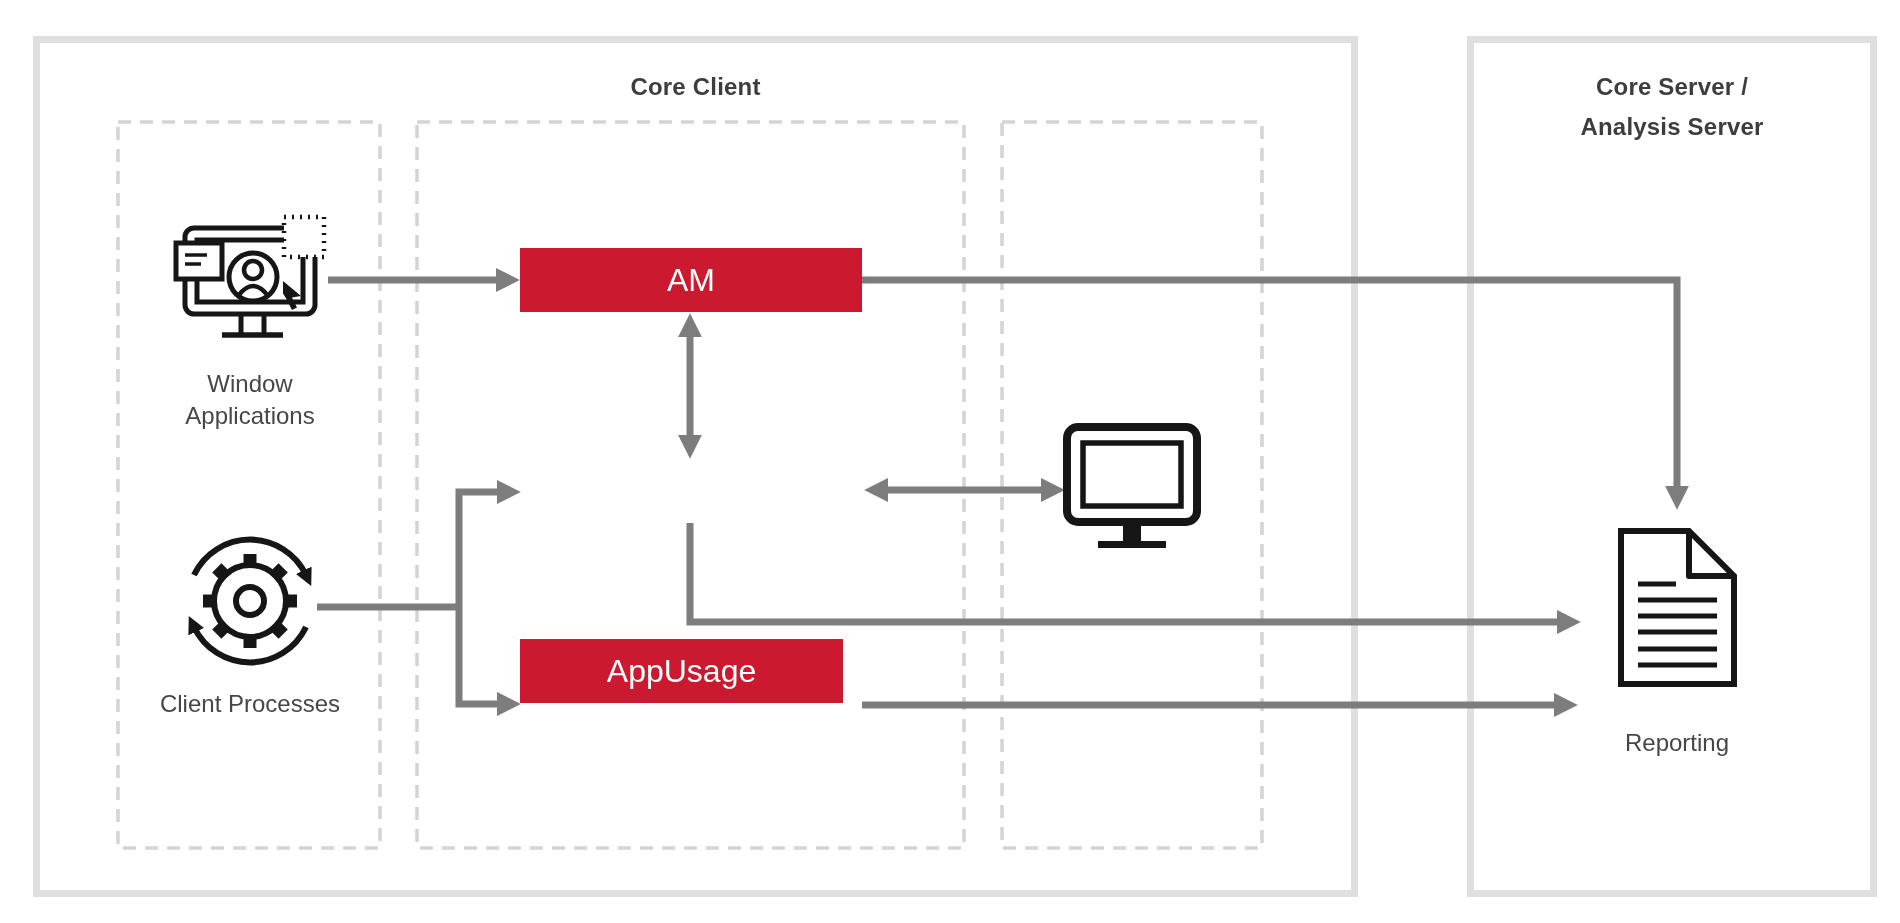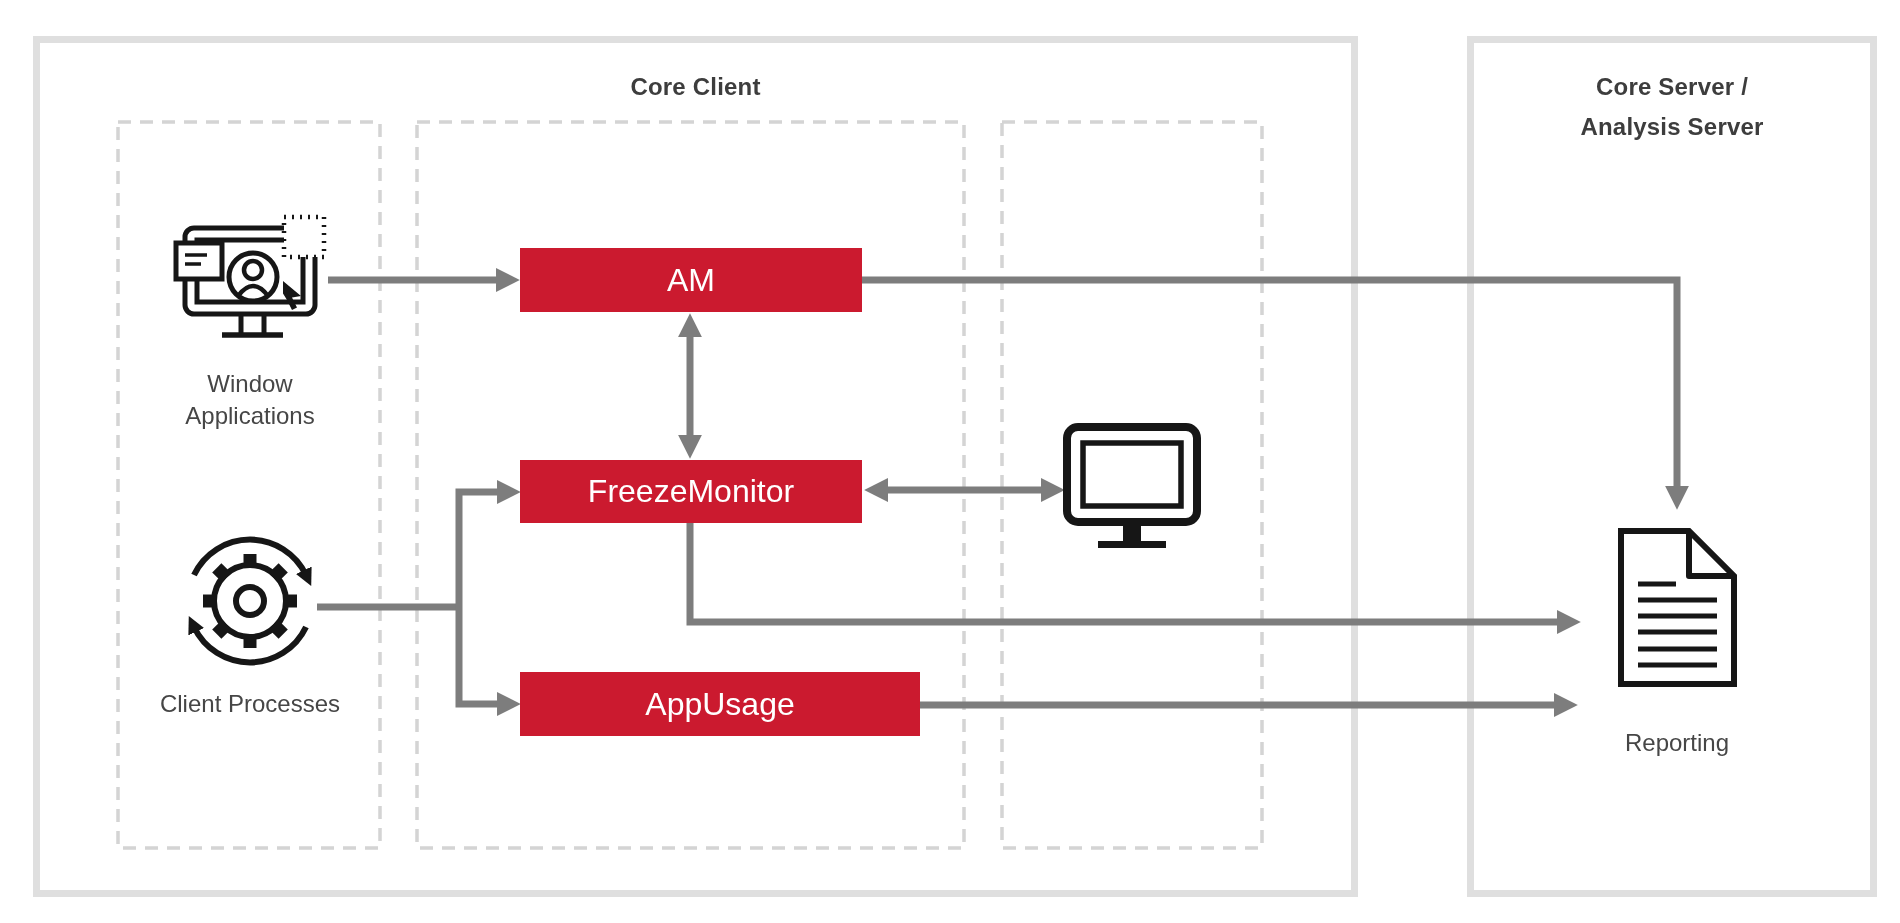--- a/index.html
+++ b/index.html
@@ -137,20 +137,19 @@
         <path d="M1638 600 H1717"></path>
         <path d="M1638 616 H1717"></path>
         <path d="M1638 632 H1717"></path>
         <path d="M1638 649 H1717"></path>
         <path d="M1638 665 H1717"></path>
       </g>
     </g>
   </svg>
 
   <div class="node" style="left:520px;top:248px;width:342px;height:64px;">AM</div>
-  <div class="node" style="left:520px;top:460px;width:342px;height:63px;">FreezeMonitor</div>
-  <div class="node" style="left:520px;top:672px;width:400px;height:64px;">AppUsage</div>
+  <div class="node" style="left:520px;top:639px;width:323px;height:64px;">AppUsage</div>
 
   <div class="lbl" style="left:140px;top:368px;width:220px;">Window Applications</div>
   <div class="lbl" style="left:110px;top:688px;width:280px;">Client Processes</div>
   <div class="lbl" style="left:1577px;top:727px;width:200px;">Reporting</div>
 
 </div>
 
 </body></html>

